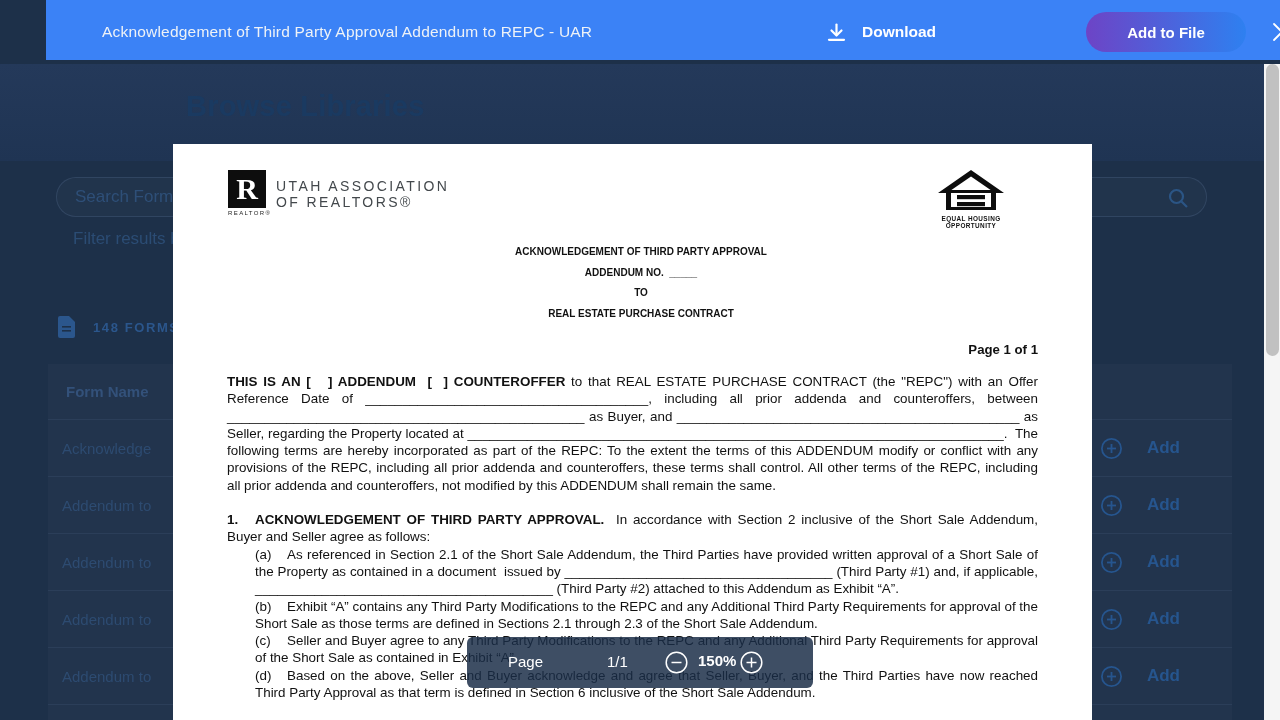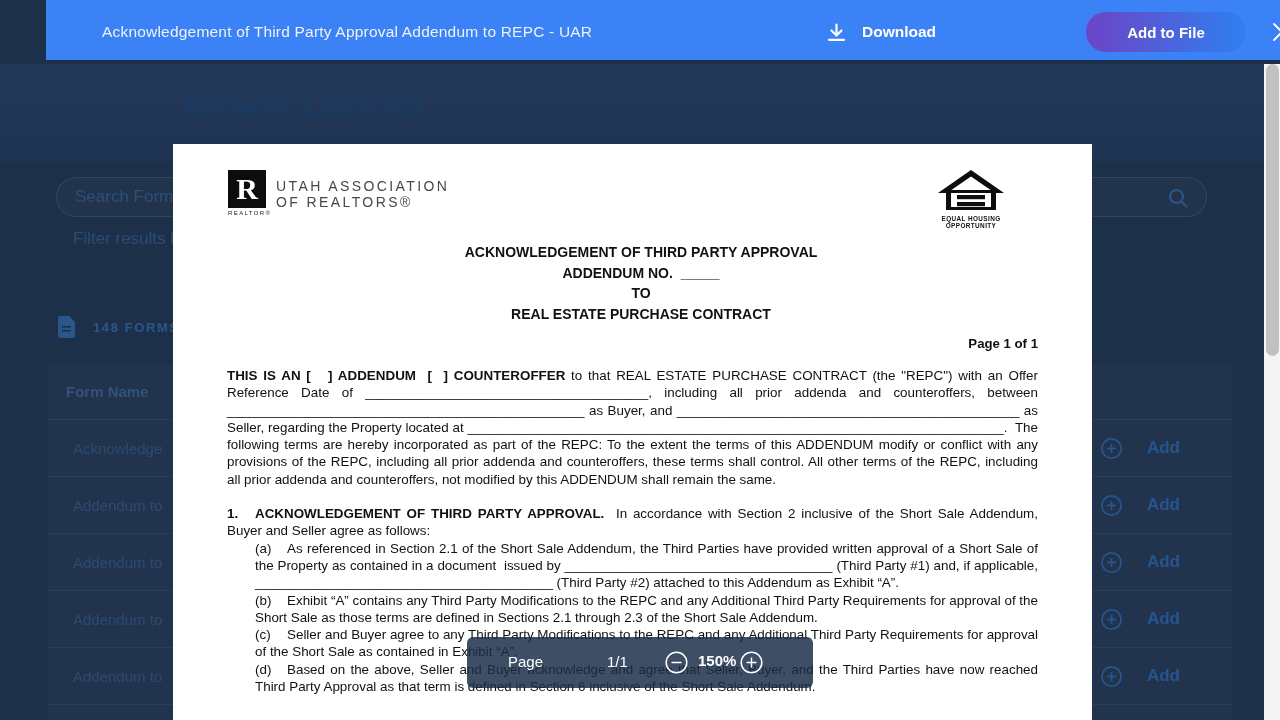--- a/index.html
+++ b/index.html
@@ -22,21 +22,21 @@
   #bg-search svg { position:absolute; right:16px; top:8px; }
   #bg-filter { position:absolute; left:73px; top:229px; font-size:17px; color:#2b4c74; }
   #bg-forms-tab { position:absolute; left:58px; top:316px; display:flex; align-items:center; gap:18px; }
   #bg-forms-tab .lbl { font-size:13px; font-weight:bold; letter-spacing:1.6px; color:#2b568c; }
   #bg-table { position:absolute; left:48px; top:364px; width:1184px; height:356px;
               background:rgba(255,255,255,.022); }
   .bg-hrow { position:relative; height:56px; border-bottom:1px solid rgba(130,160,200,.10);
              display:flex; align-items:center; }
   .bg-row  { position:relative; height:57px; border-bottom:1px solid rgba(130,160,200,.10);
              display:flex; align-items:center; }
-  .bg-row .name { margin-left:25px; font-size:15px; color:#2d4b71; }
+  .bg-row .name { margin-left:14px; font-size:15px; color:#2d4b71; }
   .bg-hrow .hname { margin-left:18px; font-size:15px; font-weight:bold; color:#33517a; }
   .bg-add { position:absolute; right:52px; display:flex; align-items:center; gap:24px;
             color:#26558e; font-size:17px; font-weight:bold; cursor:pointer; }
 
   
   #topbar { position:absolute; left:0; top:0; width:1280px; height:60px; background:#3b82f6; z-index:30;margin-left:46px; }
   #tb-title { position:absolute; left:56px; top:0; height:64px; display:flex; align-items:center;
               color:#eef2f7; font-size:15.5px; font-weight:500; letter-spacing:.2px; }
   .tb-act { position:absolute; top:0; height:64px; display:flex; align-items:center; gap:16px;
             color:#fff; font-size:15.5px; font-weight:bold; cursor:pointer; }
@@ -55,23 +55,23 @@
   #doc-header { position:relative; height:96px; }
   #uar-logo { position:absolute; left:55px; top:26px; width:46px; }
   #uar-r-box { width:38px; height:38px; background:#0d0d0d; color:#fff; display:flex;
                align-items:center; justify-content:center;
                font-family:"Liberation Serif", serif; font-size:30px; font-weight:bold; }
   #uar-r-label { font-size:6px; letter-spacing:1.4px; color:#222; margin-top:2px; }
   #uar-org { position:absolute; left:103px; top:34px; color:#43484c; font-size:14px;
              letter-spacing:2.4px; line-height:16px; white-space:nowrap; }
   #eho-logo { position:absolute; left:763px; top:26px; width:70px; text-align:center; }
   #eho-text { font-size:6.4px; font-weight:bold; letter-spacing:.4px; color:#111; line-height:7px; margin-top:1px; }
-  #doc-titles { text-align:center; font-weight:bold; font-size:14px; line-height:20.5px;
+  #doc-titles { text-align:center; font-weight:bold; font-size:10px; line-height:20.5px;
                 margin-top:2px;margin-left:17px; }
-  #doc-pageof { text-align:right; padding:0 54px; font-weight:bold; font-size:13.2px; margin-top:12px; }
+  #doc-pageof { text-align:right; padding:0 54px; font-weight:bold; font-size:13.2px; margin-top:18px; }
   #doc-body { padding:0 54px; font-size:13.4px; line-height:17.3px; text-align:justify; }
   #doc-body p.intro { margin-top:16px; }
   #doc-body p.sec1 { margin-top:17px; }
   .hang { display:inline-block; width:28px; }
   .doc-item { padding-left:28px; }
   .item-label { display:inline-block; width:32px; }
 
   
   #viewer-toolbar { position:absolute; left:467px; top:637px; width:346px; height:51px;
                     background:rgba(25,44,70,.84); border-radius:6px; z-index:40; color:#fff; }

